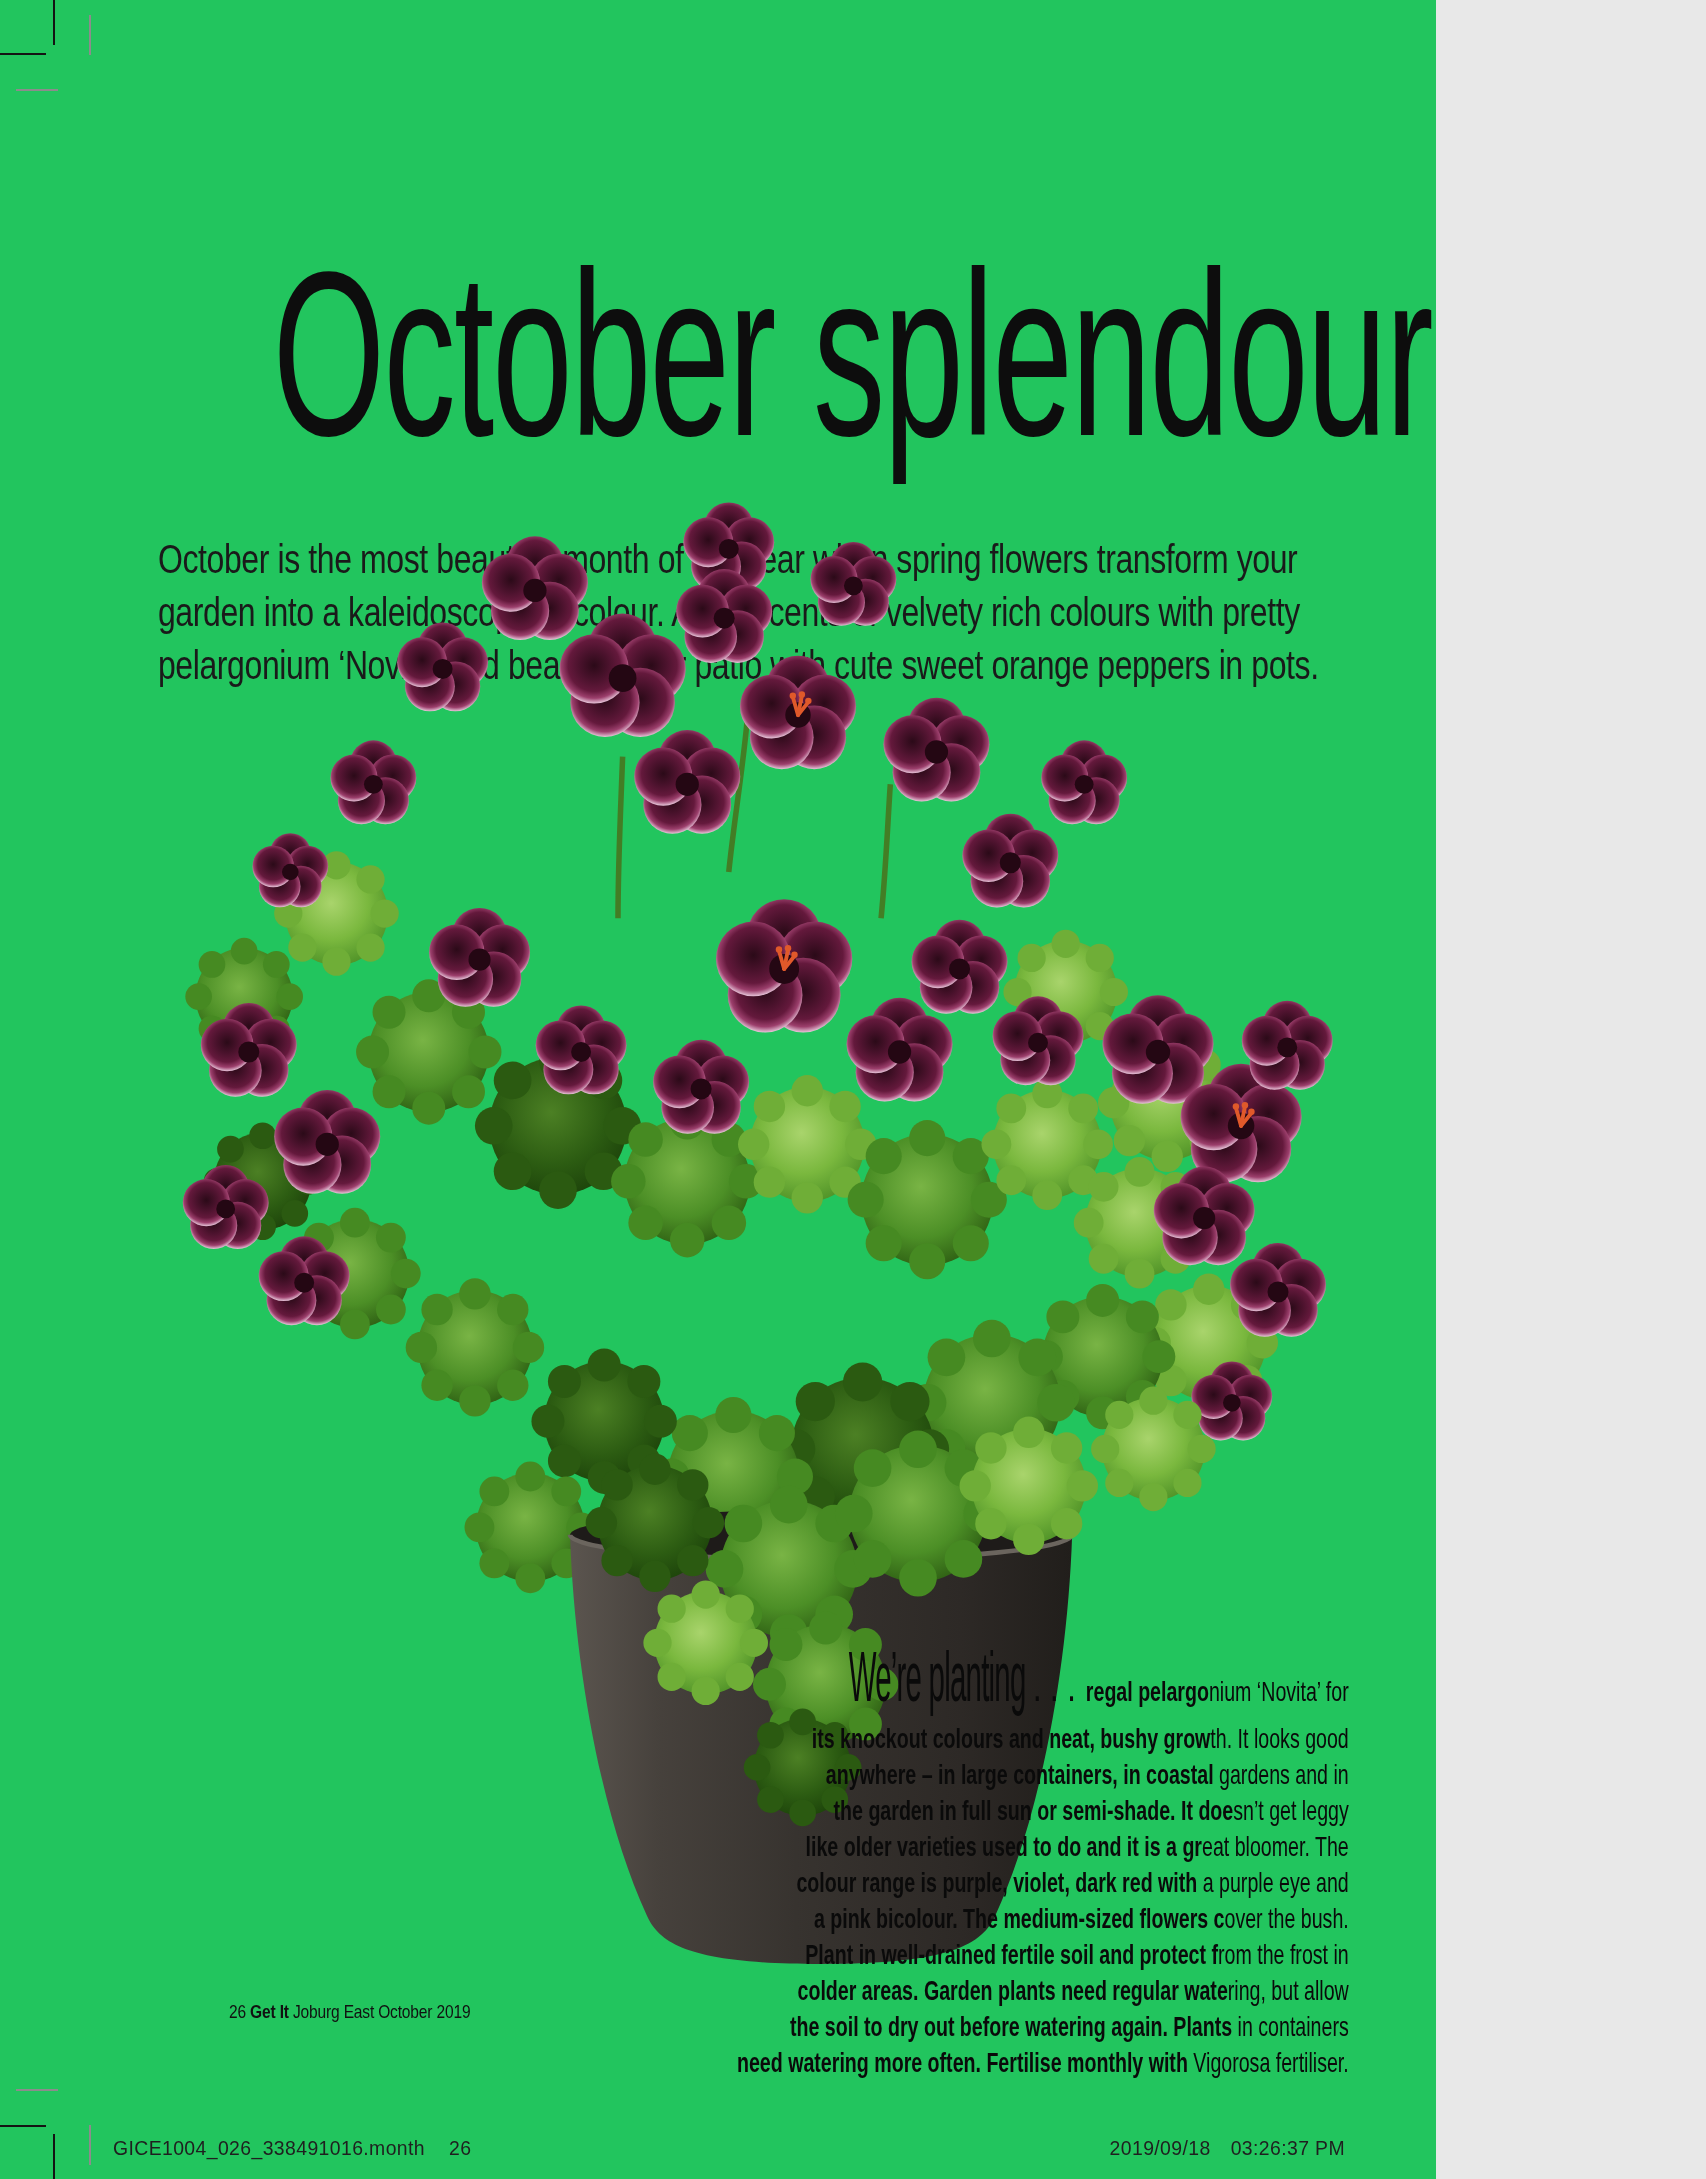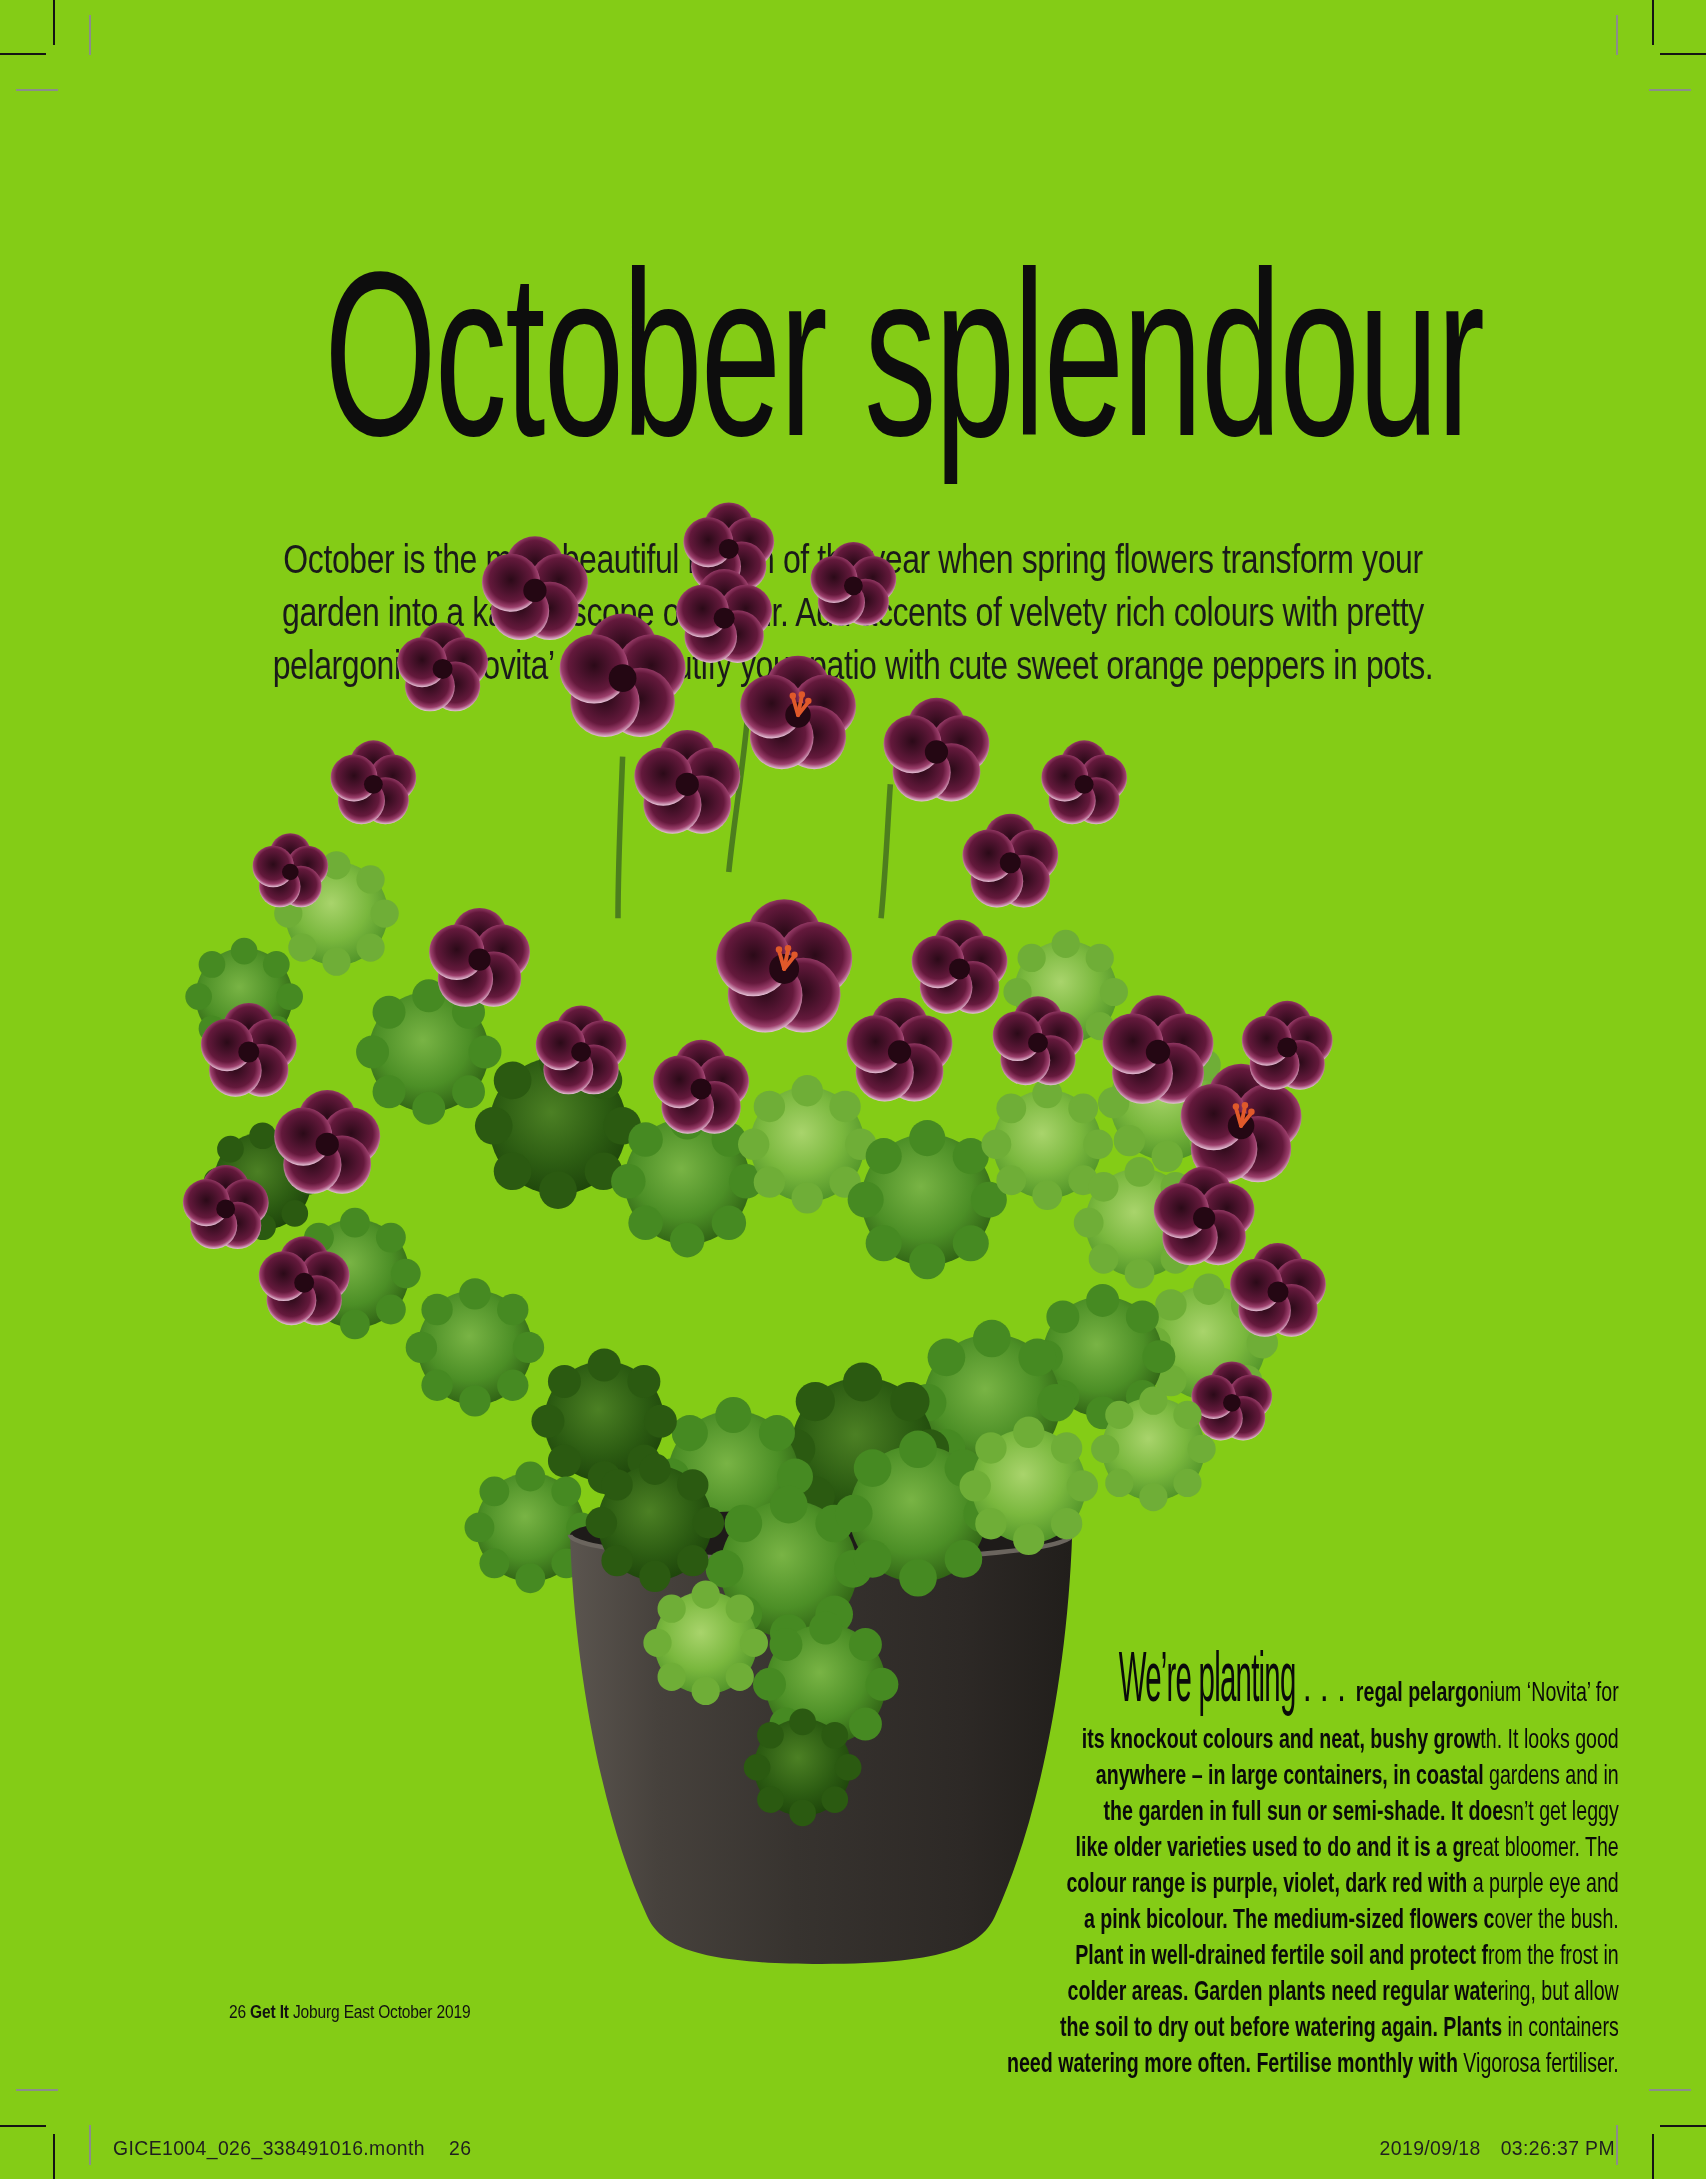--- a/index.html
+++ b/index.html
@@ -4,21 +4,21 @@
 <style>
   :root{
     --petal-core:#2b0a18; --petal-mid:#4a122c; --petal-outer:#64193c;
     --petal-edge:#9c3f6c; --petal-rim:#e7c6da;
     --leaf-light:#a9d46c; --leaf-mid:#4c8f26; --leaf-dark:#2c5c12; --leaf-deep:#1c420a;
     --pot-light:#5b554f; --pot-mid:#37332f; --pot-dark:#211e1b;
     --pot-rim-shadow:#1e1b19; --pot-rim-edge:#6b655e;
     --stamen:#e0592a; --stem:#47761f; --ink:#121212; --mark-gray:#8c8c8c;
   }
   html,body{margin:0;padding:0;background:#e8e8e8;}
-  #page{position:relative;width:1706px;height:2179px;background:#84cc16;overflow:hidden;
+  #page{position:relative;width:1436px;height:2179px;background:#22c55e;overflow:hidden;
         font-family:"Liberation Sans",sans-serif;color:var(--ink);}
   .mark{position:absolute;background:#141414;}
   .mark.gray{background:var(--mark-gray);}
   
   #title{position:absolute;left:0;right:0;top:238px;text-align:center;
          font-size:233px;line-height:1.0;font-weight:400;letter-spacing:-2.8px;
          transform:scaleX(0.62);transform-origin:center top;white-space:nowrap;color:#0d0d0d;}
   
   #intro{position:absolute;left:0;right:0;top:533px;text-align:center;
          font-size:41px;line-height:53px;letter-spacing:-0.5px;color:#1a1a1a;

